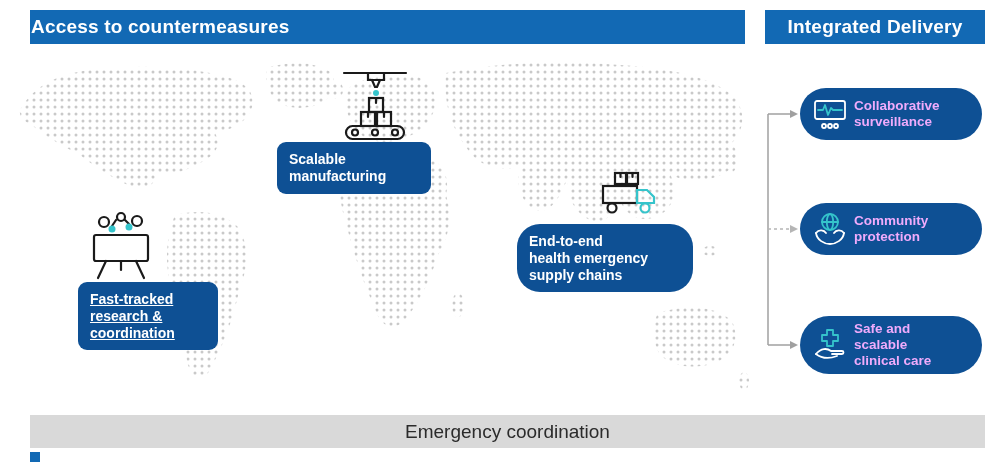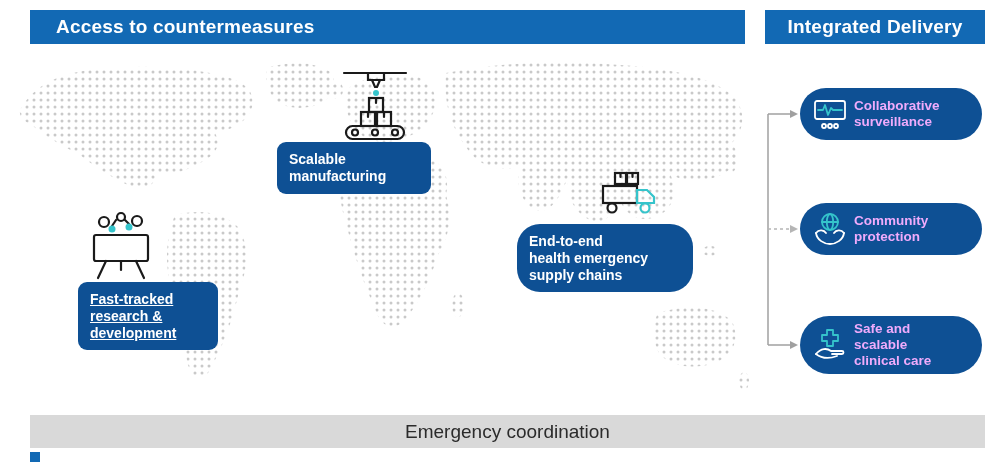--- a/index.html
+++ b/index.html
@@ -1,20 +1,20 @@
 <!DOCTYPE html>
 <html style="--header_blue: #1269b4; --panel_blue: #0e5094; --teal: #35c4cb; --dot_gray: #c9c9c9; --bar_gray: #d9d9d9; --connector_gray: #a0a0a0; --footer_text: #2b2b2b;"><head>
 <meta charset="utf-8">
 <style>
   html,body{margin:0;padding:0;background:#fff;font-family:"Liberation Sans",sans-serif;}
   .canvas{position:relative;width:1000px;height:462px;background:#fff;overflow:hidden;}
 
   .hdr{position:absolute;top:10px;height:34px;background:var(--header_blue,#1269b4);
        color:#fff;font-weight:bold;font-size:19px;display:flex;align-items:center;letter-spacing:.2px;}
-  .hdr-left{left:30px;width:715px;padding-left:26px;box-sizing:border-box;}
+  .hdr-left{left:30px;width:715px;padding-left:1px;box-sizing:border-box;}
   .hdr-right{left:765px;width:220px;justify-content:center;}
 
   .map{position:absolute;left:10px;top:55px;}
 
   .mapbox{position:absolute;background:var(--panel_blue,#0e5094);color:#fff;border-radius:9px;
           padding:9px 12px;font-weight:bold;font-size:14px;line-height:1.2;box-sizing:border-box;}
   .mapbox .ln{display:block;}
   .box1{left:78px;top:282px;width:140px;text-decoration:underline;}
   .box2{left:277px;top:142px;width:154px;}
   .box3{left:517px;top:224px;width:176px;border-radius:23px;}
@@ -120,21 +120,21 @@
       <rect x="5" y="16" width="34" height="17"></rect>
       <path d="M39,20 H49 L56,27 V33 H39 Z" stroke="#35c4cb"></path>
       <circle cx="14" cy="38" r="4.5"></circle>
       <circle cx="47" cy="38" r="4.5" stroke="#35c4cb"></circle>
     </svg>
   </div>
 
   <div class="mapbox box1">
     <span class="ln">Fast-tracked</span>
     <span class="ln">research &amp;</span>
-    <span class="ln">development</span>
+    <span class="ln">coordination</span>
   </div>
   <div class="mapbox box2">
     <span class="ln">Scalable</span>
     <span class="ln">manufacturing</span>
   </div>
   <div class="mapbox box3">
     <span class="ln">End-to-end</span>
     <span class="ln">health emergency</span>
     <span class="ln">supply chains</span>
   </div>

